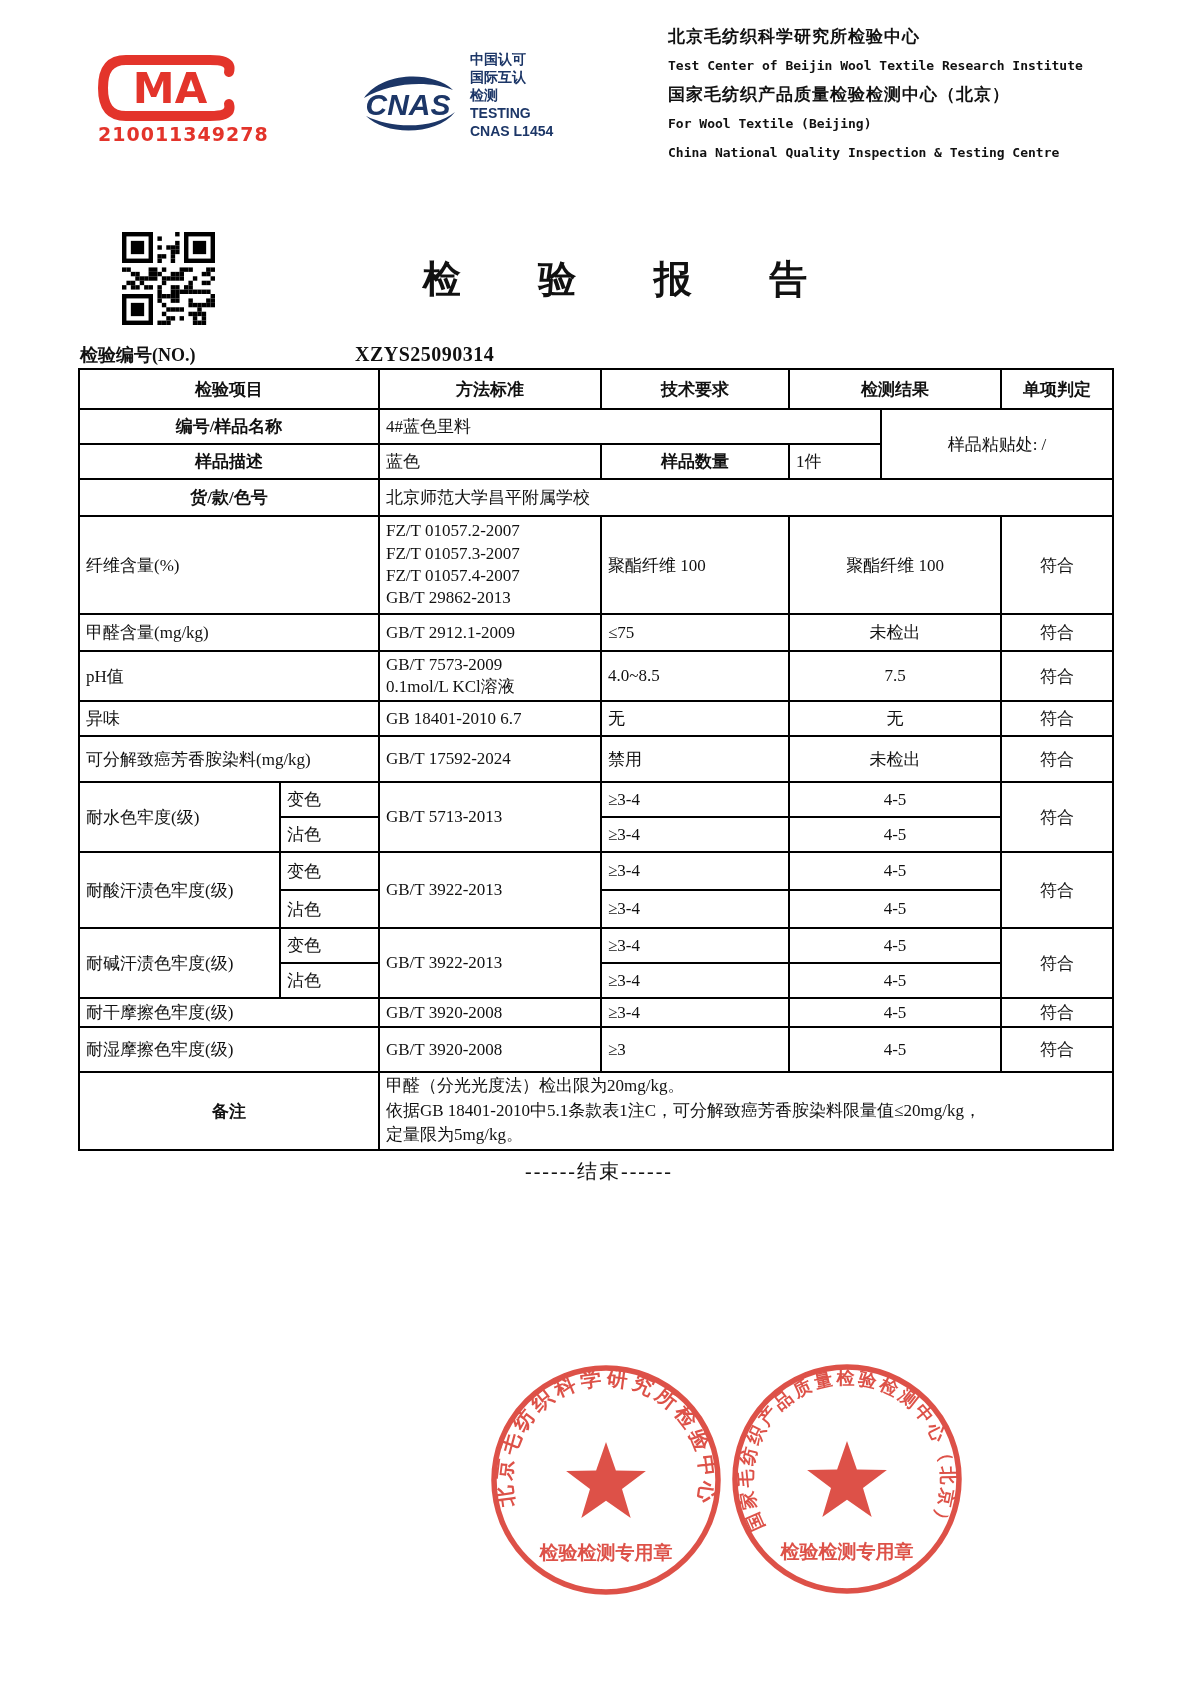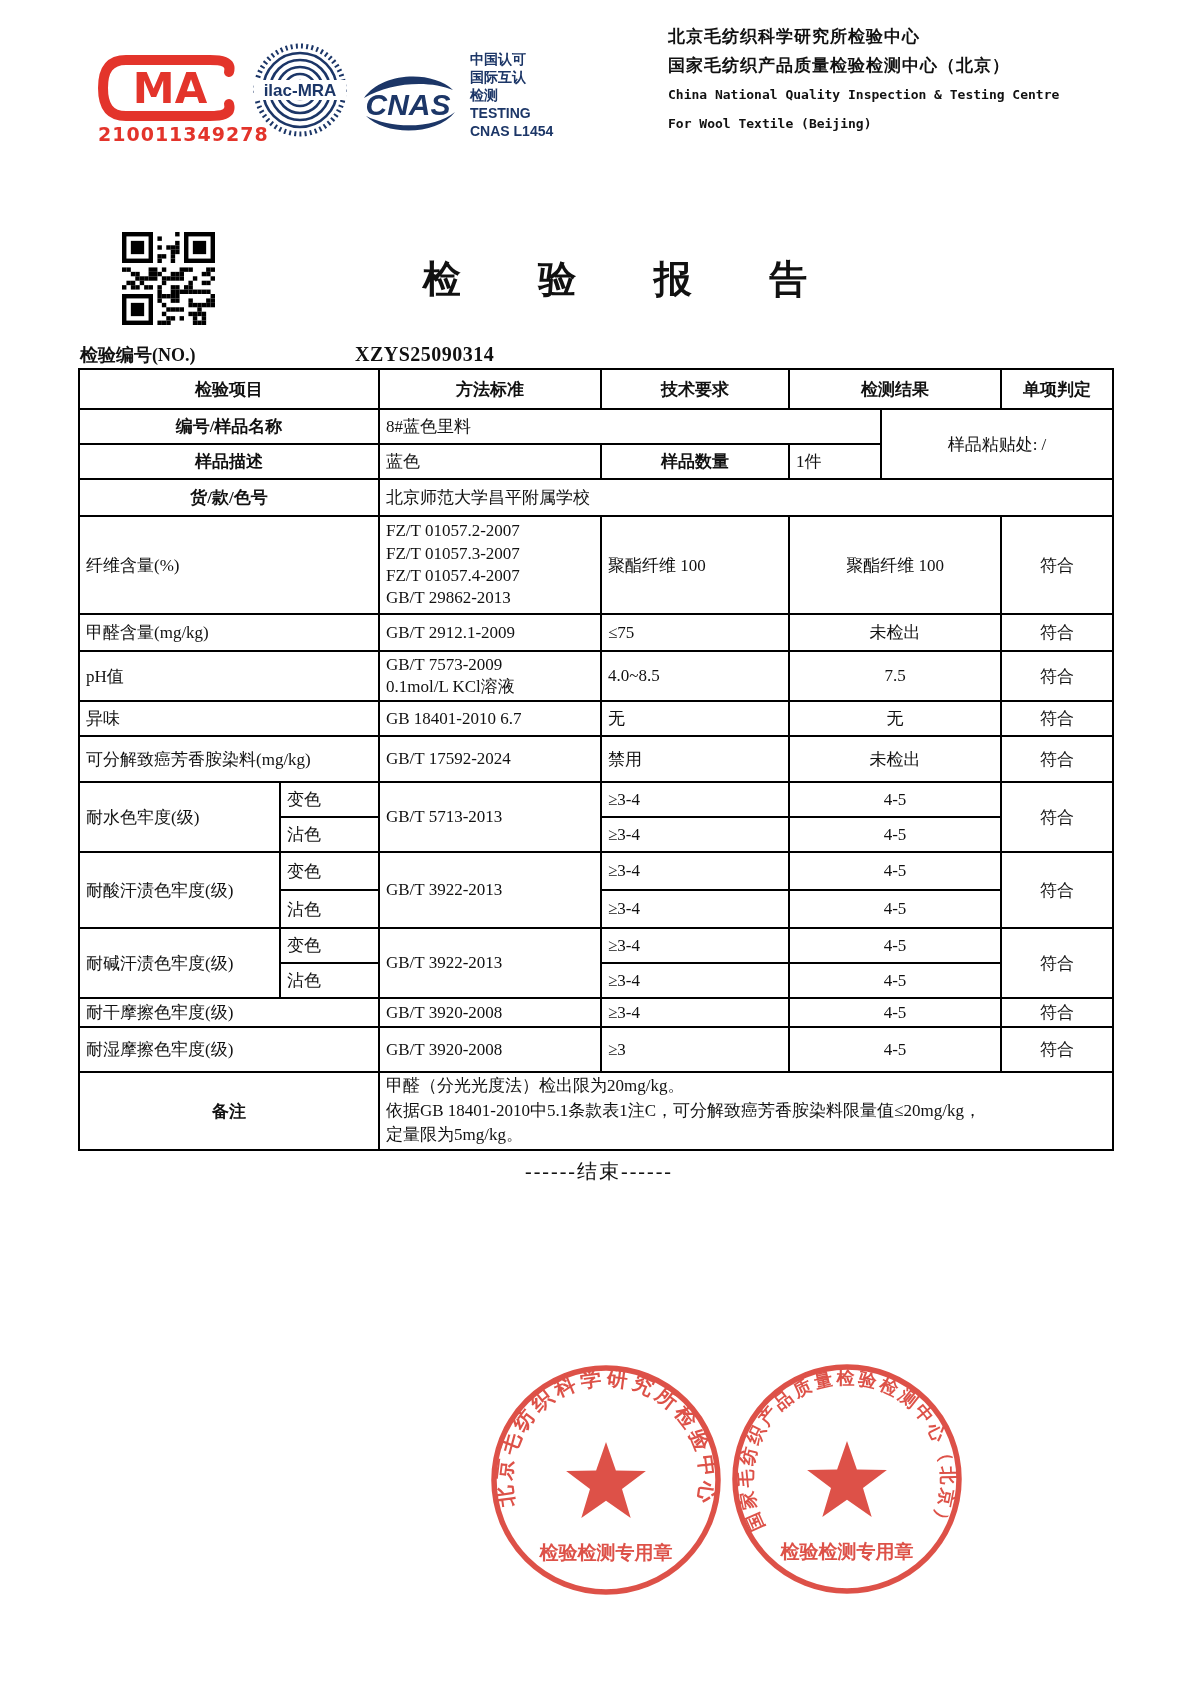--- a/index.html
+++ b/index.html
@@ -51,54 +51,43 @@
 <div class="page">
 
   <div class="abs cma">
     <svg width="150" height="66" viewBox="0 0 150 66">
       <path d="M 131 17 C 134 6 122 5 112 5 L 28 5 C 11 5 5 16 5 33 C 5 50 11 61 28 61 L 112 61 C 122 61 134 60 131 49" fill="none" stroke="#e3342b" stroke-width="10" stroke-linecap="round"></path>
       <text x="72" y="48" text-anchor="middle" fill="#e3342b" font-size="42" font-weight="bold" font-family="'DejaVu Sans','Liberation Sans',sans-serif">MA</text>
     </svg>
     <div class="cma-num">210011349278</div>
   </div>
 
-  <div class="abs ilac">
-    <svg width="96" height="96" viewBox="0 0 96 96">
-      <circle cx="48" cy="48" r="44" fill="none" stroke="#1c3667" stroke-width="5" stroke-dasharray="2 3.2"></circle>
-      <circle cx="48" cy="48" r="37" fill="none" stroke="#1c3667" stroke-width="2.6"></circle>
-      <circle cx="48" cy="48" r="30" fill="none" stroke="#1c3667" stroke-width="2.6"></circle>
-      <circle cx="48" cy="48" r="23" fill="none" stroke="#1c3667" stroke-width="2.6"></circle>
-      <circle cx="48" cy="48" r="16" fill="none" stroke="#1c3667" stroke-width="2.6"></circle>
-      <circle cx="48" cy="48" r="9" fill="none" stroke="#1c3667" stroke-width="2.6"></circle>
-      <rect x="2" y="38" width="92" height="20" fill="#fff"></rect>
-      <text x="48" y="54" text-anchor="middle" fill="#1c3667" font-size="17" font-weight="bold" font-family="'Liberation Sans','DejaVu Sans',sans-serif">ilac-MRA</text>
-    </svg>
-  </div>
 
   <div class="abs cnas">
     <svg width="104" height="70" viewBox="0 0 104 70">
       <path d="M 8 30 C 26 4 76 2 97 22 C 74 12 34 14 8 30 Z" fill="#1c3667"></path>
       <path d="M 10 48 C 30 68 80 68 99 44 C 80 60 38 62 10 48 Z" fill="#1c3667"></path>
       <text x="52" y="47" text-anchor="middle" fill="#1c3667" font-size="30" font-weight="bold" font-style="italic" font-family="'Liberation Sans','DejaVu Sans',sans-serif">CNAS</text>
     </svg>
   </div>
 
   <div class="abs accred">
     <div>中国认可</div>
     <div>国际互认</div>
     <div>检测</div>
     <div>TESTING</div>
     <div>CNAS L1454</div>
   </div>
 
   <div class="abs inst">
     <div class="zh">北京毛纺织科学研究所检验中心</div>
+    <div class="en">Test Center of Beijin Wool Textile Research Institute</div>
     <div class="zh">国家毛纺织产品质量检验检测中心（北京）</div>
+    <div class="en">For Wool Textile (Beijing)</div>
     <div class="en">China National Quality Inspection &amp; Testing Centre</div>
-    <div class="en">For Wool Textile (Beijing)</div>
   </div>
 
   <div class="abs qr">
     <svg id="qr-svg" width="93" height="93" viewBox="0 0 93 93">
         <rect x="0" y="0" width="93" height="93" fill="#fff"></rect>
         <rect x="53.142857142857146" y="0" width="4.428571428571429" height="4.428571428571429" fill="#000"></rect>
         <rect x="35.42857142857143" y="4.428571428571429" width="4.428571428571429" height="4.428571428571429" fill="#000"></rect>
         <rect x="53.142857142857146" y="8.857142857142858" width="4.428571428571429" height="4.428571428571429" fill="#000"></rect>
         <rect x="35.42857142857143" y="13.285714285714286" width="4.428571428571429" height="4.428571428571429" fill="#000"></rect>
         <rect x="44.28571428571429" y="13.285714285714286" width="4.428571428571429" height="4.428571428571429" fill="#000"></rect>
@@ -241,21 +230,21 @@
           <tr style="height:40px">
         <td colspan="2" class="c b">检验项目</td>
         <td class="c b">方法标准</td>
         <td class="c b">技术要求</td>
         <td colspan="2" class="c b">检测结果</td>
         <td class="c b">单项判定</td>
       </tr>
 
       <tr style="height:35px">
         <td colspan="2" class="c b">编号/样品名称</td>
-        <td colspan="3" class="l">8#蓝色里料</td>
+        <td colspan="3" class="l">4#蓝色里料</td>
         <td colspan="2" rowspan="2" class="c">样品粘贴处: /</td>
       </tr>
       <tr style="height:35px">
         <td colspan="2" class="c b">样品描述</td>
         <td class="l">蓝色</td>
         <td class="c b">样品数量</td>
         <td class="l">1件</td>
       </tr>
       <tr style="height:37px">
         <td colspan="2" class="c b">货/款/色号</td>

